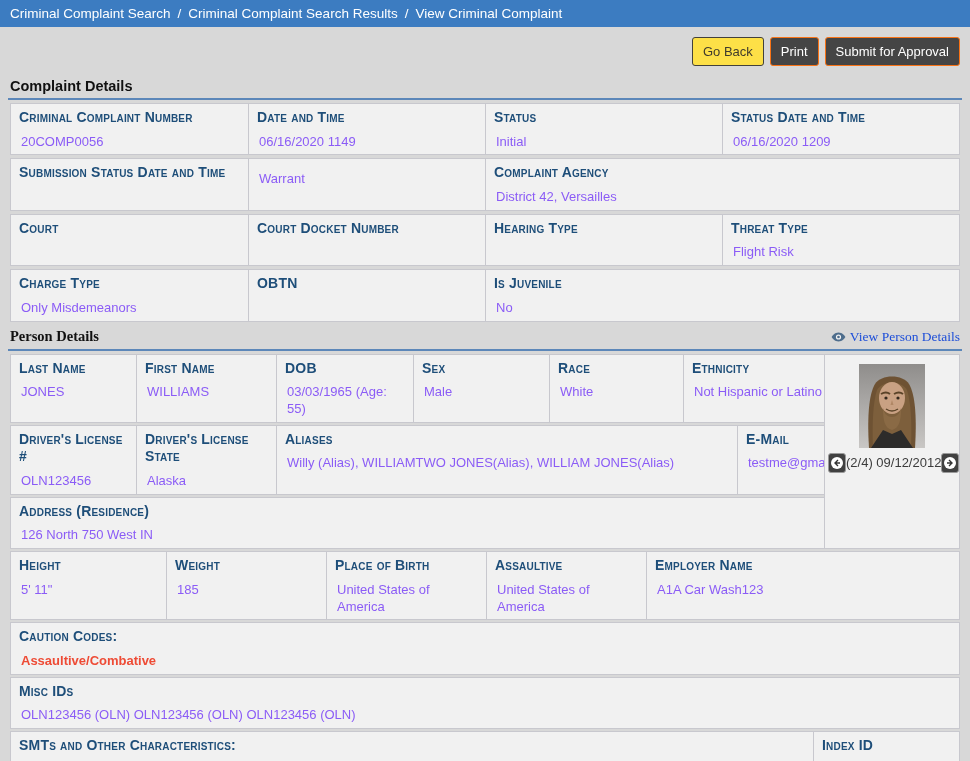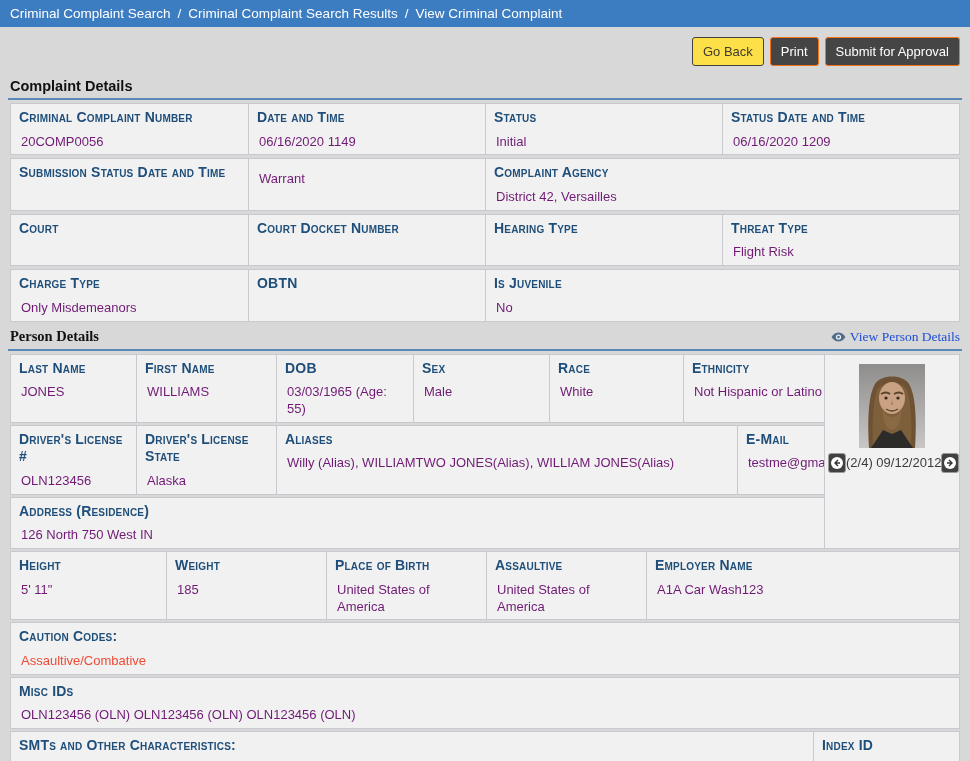--- a/index.html
+++ b/index.html
@@ -52,22 +52,22 @@
   .gridwrap { margin: 0 10px; display: flex; flex-direction: column; }
   .gridwrap.complaint { gap: 3px; }
   .gridwrap.person { gap: 2px; }
   .grow { display: grid; background: #f1f1f1; border: 1px solid #c8c8ce; }
   .cell { padding: 5px 8px 4px 8px; min-width: 0; }
   .cell + .cell { border-left: 1px solid #c8c8ce; }
   .flabel {
     font-size: 14px; font-weight: bold; font-variant: small-caps;
     color: #1e4e79; letter-spacing: .2px; line-height: 1.25;
   }
-  .fvalue { font-size: 13px; color: #701a75; margin-top: 7px; padding-left: 2px; line-height: 1.3; }
-  .fvalue.red { color: #ee4b35; font-weight: normal; }
+  .fvalue { font-size: 13px; color: #8b5cf6; margin-top: 7px; padding-left: 2px; line-height: 1.3; }
+  .fvalue.red { color: #ee4b35; font-weight: bold; }
   
   .c4 { grid-template-columns: 1fr 1fr 1fr 1fr; min-height: 52px; }
   .c4b { grid-template-columns: 1fr 1fr 1fr 1fr; min-height: 48px; }
   .c3 { grid-template-columns: 1fr 1fr 2fr; min-height: 48px; }
   
   .person-top { position: relative; padding-right: 92px; display: flex; flex-direction: column; gap: 2px; }
   .p6 { grid-template-columns: 125px 140px 137px 136px 134px 1fr; min-height: 68px; }
   .p4 { grid-template-columns: 125px 140px 1fr 130px; min-height: 66px; }
   .p1 { grid-template-columns: 1fr; min-height: 48px; }
   .p5 { grid-template-columns: 155px 160px 160px 160px 1fr; min-height: 48px; }

